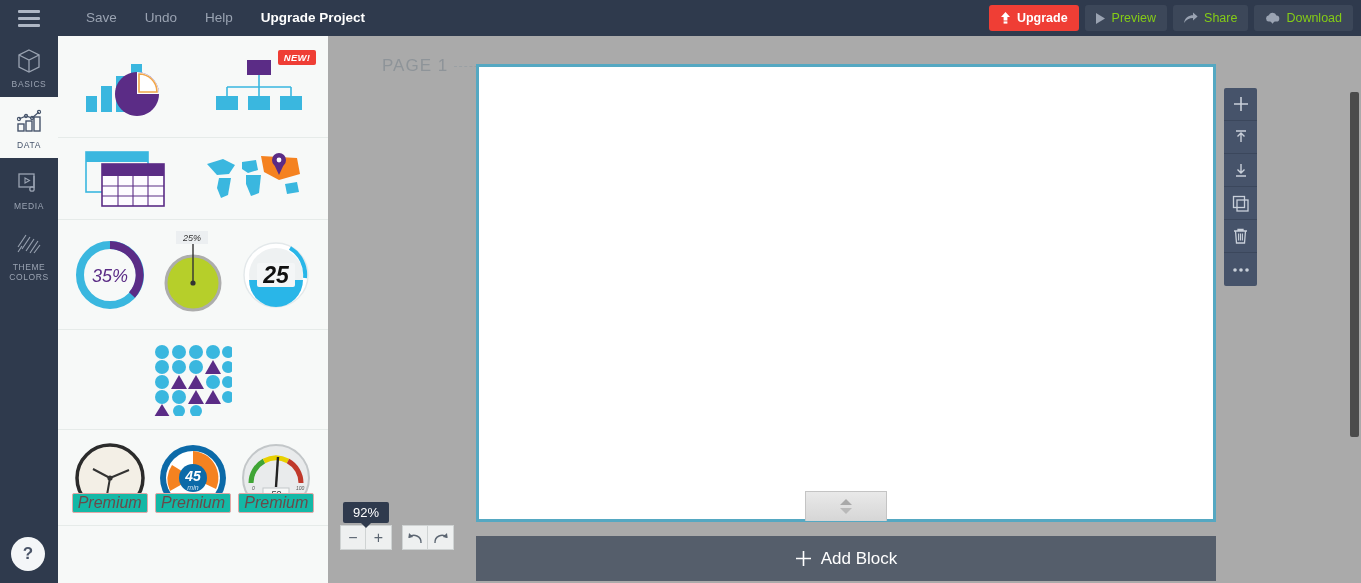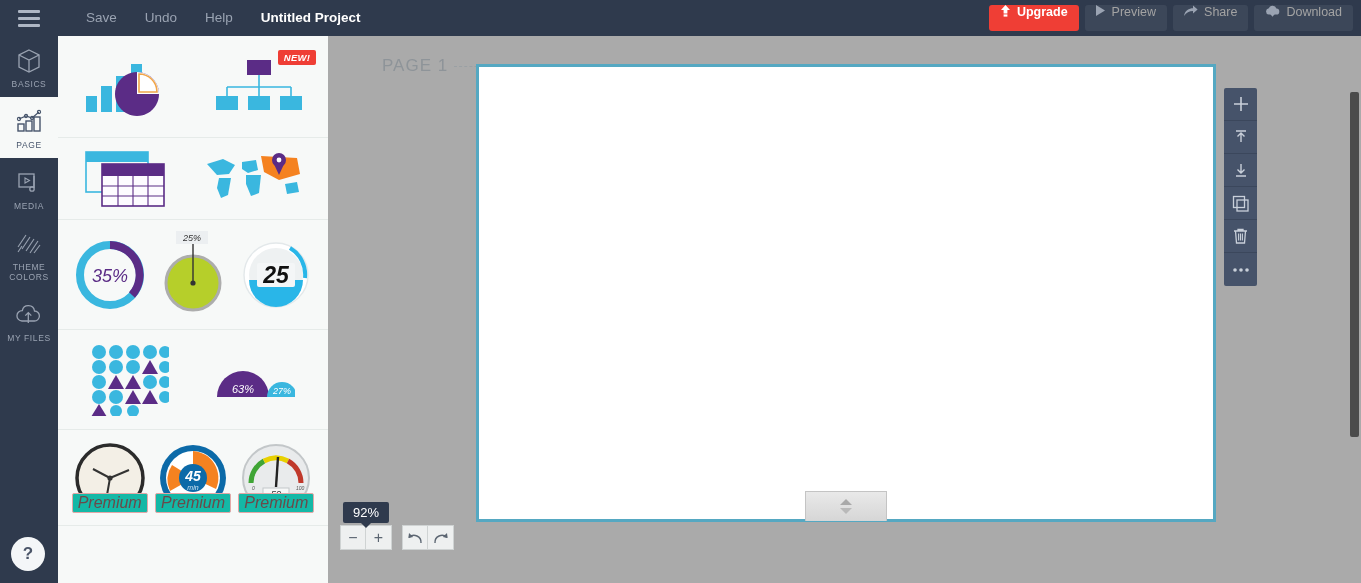--- a/index.html
+++ b/index.html
@@ -27,25 +27,25 @@
   }
   .proj-title {
     color: #ffffff; font-size: 13.5px; font-weight: bold; padding: 0 14px;
     line-height: 36px; cursor: pointer; white-space: nowrap;
   }
   .topright {
     position: absolute; right: 8px; top: 0; height: 36px;
     display: flex; align-items: center; gap: 6px;
   }
   .btn {
-    display: flex; align-items: flex-start; gap: 6px; height: 26px; padding: 0 11px;
+    display: flex; align-items: center; gap: 6px; height: 26px; padding: 0 11px;
     border-radius: 3px; font-size: 12.5px; cursor: pointer; white-space: nowrap;
   }
   .btn-upgrade { background: #ef3e35; color: #fff; font-weight: bold; }
-  .btn-dark { background: #3c4759; color: #a3a3a3; }
+  .btn-dark { background: #3c4759; color: #84cc16; }
   .btn svg { display: block; }
 
   
   .rail {
     position: absolute; left: 0; top: 36px; width: 58px; height: 547px;
     background: #2f3a4d;
   }
   .rail-item {
     width: 58px; padding: 10px 0 8px; display: flex; flex-direction: column;
     align-items: center; justify-content: center; cursor: pointer;
@@ -166,21 +166,21 @@
   <div class="topbar">
     <div class="hamburger">
       <span></span>
         <span></span>
         <span></span>
     </div>
     <div class="topnav">
       <div class="tlink">Save</div>
       <div class="tlink">Undo</div>
       <div class="tlink">Help</div>
-      <div class="proj-title">Untitled Project</div>
+      <div class="proj-title">Upgrade Project</div>
     </div>
 
     <div class="topright">
       <div class="btn btn-upgrade">
         <svg width="11" height="12" viewBox="0 0 11 12">
           <path d="M5.5 0 L10 5 H7.4 V8.4 H3.6 V5 H1 Z" fill="#fff"></path>
           <rect x="3.6" y="9.4" width="3.8" height="2.2" fill="#fff"></rect>
         </svg>
         <span>Upgrade</span>
       </div>
@@ -225,21 +225,21 @@
           <rect x="3" y="15" width="6" height="7" fill="none" stroke="#46546b" stroke-width="1.4"></rect>
           <rect x="11" y="12" width="6" height="10" fill="none" stroke="#46546b" stroke-width="1.4"></rect>
           <rect x="19" y="8" width="6" height="14" fill="none" stroke="#46546b" stroke-width="1.4"></rect>
           <path d="M4 10 L11 7 L17 9 L24 3" fill="none" stroke="#46546b" stroke-width="1.2"></path>
           <circle cx="4" cy="10" r="1.6" fill="none" stroke="#46546b" stroke-width="1.1"></circle>
           <circle cx="11" cy="7" r="1.6" fill="none" stroke="#46546b" stroke-width="1.1"></circle>
           <circle cx="17" cy="9" r="1.6" fill="none" stroke="#46546b" stroke-width="1.1"></circle>
           <circle cx="24" cy="3" r="1.6" fill="none" stroke="#46546b" stroke-width="1.1"></circle>
         </svg>
       </div>
-      <div class="rail-label">PAGE</div>
+      <div class="rail-label">DATA</div>
     </div>
 
     <div class="rail-item">
       <div class="rail-ico">
         <svg width="26" height="26" viewBox="0 0 26 26">
           <rect x="3" y="4" width="15" height="13" fill="none" stroke="#9aa3b2" stroke-width="1.3"></rect>
           <path d="M9 8 L13.5 10.5 L9 13 Z" fill="none" stroke="#9aa3b2" stroke-width="1.1"></path>
           <path d="M18 6 V18" fill="none" stroke="#9aa3b2" stroke-width="1.3"></path>
           <circle cx="16" cy="19" r="2.2" fill="none" stroke="#9aa3b2" stroke-width="1.3"></circle>
         </svg>
@@ -256,29 +256,20 @@
               <path d="M10 18 L18 6"></path>
             <path d="M14 20 L22 8"></path>
               <path d="M18 20 L24 12"></path>
               <path d="M2 19 L6 13"></path>
           </g>
         </svg>
       </div>
       <div class="rail-label">THEME COLORS</div>
     </div>
 
-    <div class="rail-item">
-      <div class="rail-ico">
-        <svg width="28" height="22" viewBox="0 0 28 22">
-          <path d="M7 17 A5 5 0 0 1 7.3 6.6 A6.2 6.2 0 0 1 19.5 7 A4.6 4.6 0 0 1 19.3 17 Z" fill="none" stroke="#9aa3b2" stroke-width="1.3"></path>
-          <path d="M13.3 19 V9 M10.3 11.6 L13.3 8.6 L16.3 11.6" fill="none" stroke="#9aa3b2" stroke-width="1.3"></path>
-        </svg>
-      </div>
-      <div class="rail-label">MY FILES</div>
-    </div>
 
     <div class="helpbtn">?</div>
   </div>
 
   <div class="panel">
    <div class="panel-scroll">
 
     <div class="prow" style="height:102px">
       <div class="pcell">
         <svg width="105" height="70" viewBox="0 0 105 70">
@@ -382,28 +373,20 @@
           <g fill="#5b2c86">
             <path d="M59 16 L67 30 H51 Z"></path>
             <path d="M25 31 L33 45 H17 Z"></path>
                 <path d="M42 31 L50 45 H34 Z"></path>
             <path d="M42 46 L50 60 H34 Z"></path>
                 <path d="M59 46 L67 60 H51 Z"></path>
             <path d="M8 60 L16 73 H0 Z"></path>
           </g>
         </svg>
       </div>
-      <div class="pcell">
-        <svg width="80" height="42" viewBox="0 0 80 42">
-          <path d="M2 38 A26 26 0 0 1 54 38 Z" fill="#5b2c86"></path>
-          <path d="M52 38 A15 15 0 0 1 82 38 Z" fill="#3ab7df"></path>
-          <text x="28" y="34" text-anchor="middle" font-family="Liberation Sans, sans-serif" font-size="11" fill="#fff">63%</text>
-          <text x="67" y="35" text-anchor="middle" font-family="Liberation Sans, sans-serif" font-size="9" fill="#fff">27%</text>
-        </svg>
-      </div>
     </div>
 
     <div class="prow" style="height:96px">
       <div class="pcell">
         <svg width="78" height="78" viewBox="0 0 78 78">
           <circle cx="39" cy="39" r="33" fill="#f3efe6" stroke="#2b2b2b" stroke-width="3.5"></circle>
           <path d="M39 39 L22 30 M39 39 L58 31 M39 39 L36 56" stroke="#333" stroke-width="2"></path>
           <circle cx="39" cy="39" r="2.6" fill="#333"></circle>
         </svg>
         <div class="prem">Premium</div>
@@ -483,20 +466,26 @@
       </div>
       <div class="objbtn">
         <svg width="18" height="6" viewBox="0 0 18 6">
           <circle cx="3" cy="3" r="1.8" fill="#c9d0da"></circle>
           <circle cx="9" cy="3" r="1.8" fill="#c9d0da"></circle>
           <circle cx="15" cy="3" r="1.8" fill="#c9d0da"></circle>
         </svg>
       </div>
     </div>
 
+    <div class="addblock">
+      <svg width="17" height="17" viewBox="0 0 17 17">
+        <path d="M8.5 1 V16 M1 8.5 H16" stroke="#fff" stroke-width="1.6"></path>
+      </svg>
+      <span>Add Block</span>
+    </div>
   </div>
 
   <div class="vscroll">
     <div class="vthumb"></div>
   </div>
 
   <div class="zoomwrap">
     <div class="zoomgroup">
       <div class="ztip">92%</div>
       <div class="zbtn">−</div>

